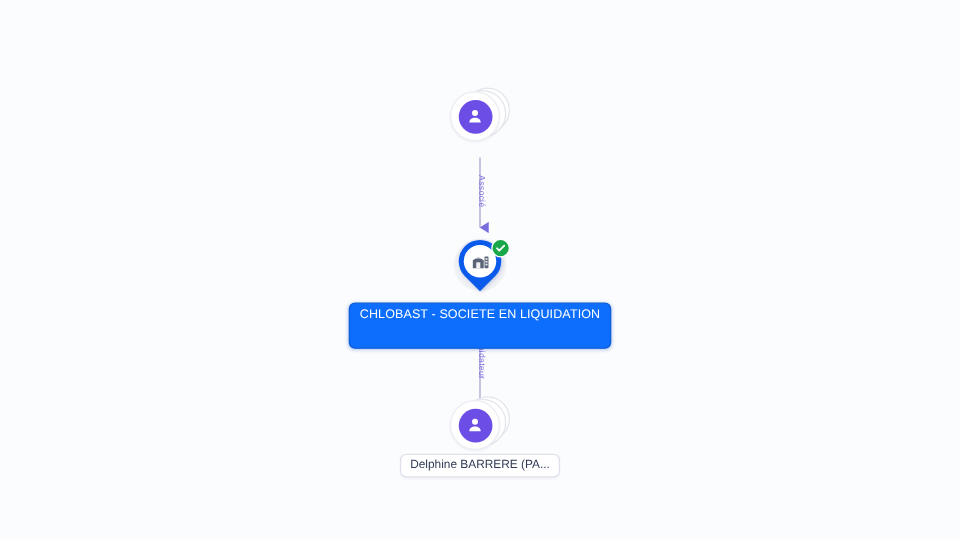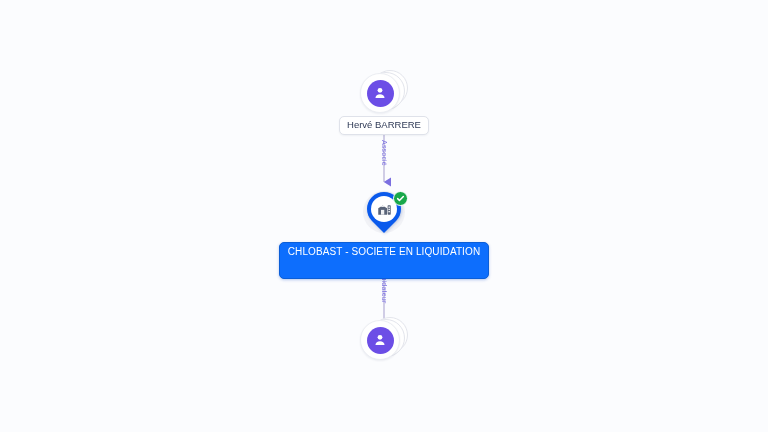--- a/index.html
+++ b/index.html
@@ -191,21 +191,20 @@
     <div class="stack-ring r2"></div>
     <div class="avatar-outer">
       <div class="avatar-inner">
         <svg width="16" height="16" viewBox="0 0 24 24" fill="#ffffff">
           <circle cx="12" cy="8" r="3.6"></circle>
           <path d="M5.2 19.5c0-3.6 3.1-5.6 6.8-5.6s6.8 2 6.8 5.6z"></path>
         </svg>
       </div>
     </div>
   </div>
-  <div class="node-label">Hervé BARRERE</div>
 </div>
 
 <div class="node" style="left:294px; top:190px; width:180px;">
   <div class="pin-wrap">
     <div class="pin-halo"></div>
     <div class="pin-shape"></div>
     <div class="pin-hole">
       <svg width="15" height="14" viewBox="0 0 24 22" fill="#4a5568">
         <path d="M2 20V9.6l7-4.2 7 4.2V20H2z" fill="#5a6478"></path>
         <path d="M9 5.4 5.2 7.6h7.6L9 5.4z" fill="#ffffff" opacity="0.85"></path>
@@ -231,13 +230,14 @@
     <div class="stack-ring r2"></div>
     <div class="avatar-outer">
       <div class="avatar-inner">
         <svg width="16" height="16" viewBox="0 0 24 24" fill="#ffffff">
           <circle cx="12" cy="8" r="3.6"></circle>
           <path d="M5.2 19.5c0-3.6 3.1-5.6 6.8-5.6s6.8 2 6.8 5.6z"></path>
         </svg>
       </div>
     </div>
   </div>
+  <div class="node-label">Delphine BARRERE (PA...</div>
 </div>
 
 </body></html>

